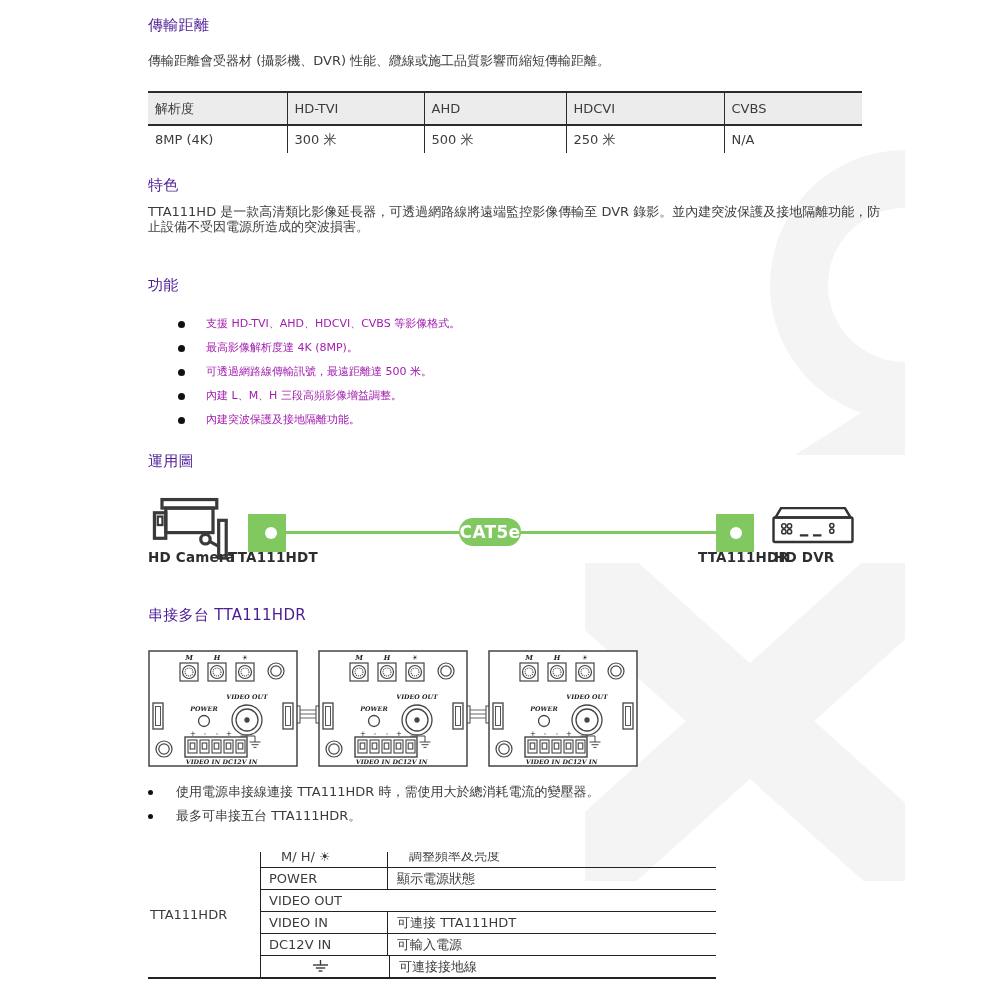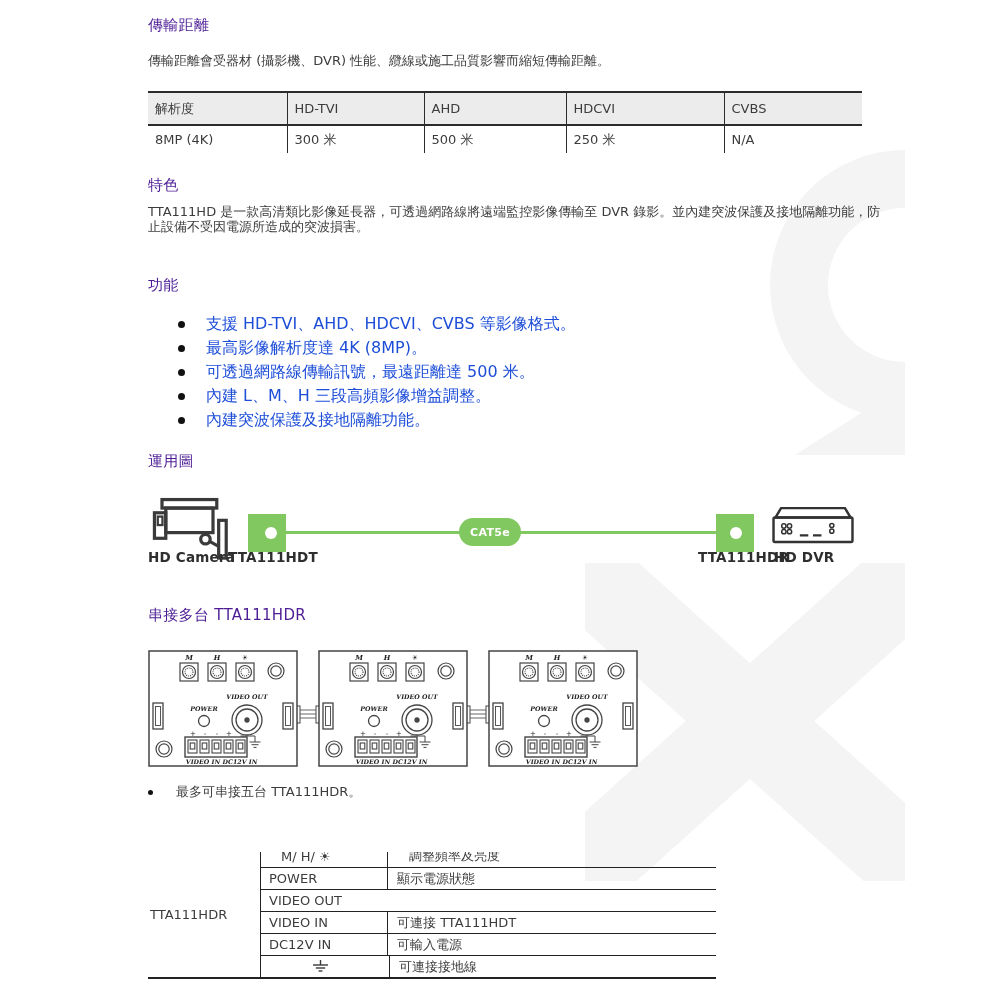--- a/index.html
+++ b/index.html
@@ -14,35 +14,35 @@
   
   .dist-table{position:absolute;left:148px;top:91px;width:714px;border-collapse:collapse;
               border-top:2px solid #2b2b2b;font-size:13px;color:#3c3c3c;table-layout:fixed;}
   .dist-table th{background:#ececec;font-weight:normal;text-align:left;height:31px;
                  border-bottom:2px solid #2b2b2b;padding:0 0 0 7px;}
   .dist-table td{height:27px;padding:0 0 0 7px;vertical-align:middle;}
   .dist-table th+th,.dist-table td+td{border-left:1.6px solid #2b2b2b;}
 
   
   .fn-list{position:absolute;left:178px;top:312px;margin:0;padding:0;list-style:none;}
-  .fn-list li{position:relative;font-size:16px;line-height:24px;padding-left:28px;color:#1d4ed8;}
+  .fn-list li{position:relative;font-size:11px;line-height:24px;padding-left:28px;color:#a21caf;}
   .fn-list li::before{content:"";position:absolute;left:0;top:9px;width:7px;height:7px;
                       border-radius:50%;background:#111;}
   .note-list{position:absolute;left:146px;top:780px;margin:0;padding:0;list-style:none;}
   .note-list li{position:relative;font-size:13px;line-height:24px;padding-left:30px;color:#3c3c3c;}
   .note-list li::before{content:"";position:absolute;left:2px;top:10px;width:5px;height:5px;
                         border-radius:50%;background:#111;}
 
   
   .app{position:absolute;left:0;top:0;}
   .green-line{position:absolute;left:284px;top:531px;width:436px;height:3px;background:#82c860;}
   .comp-square{position:absolute;width:38px;height:38px;background:#82c860;top:514px;}
   .comp-square .dot{position:absolute;top:13px;width:12px;height:12px;border-radius:50%;background:#fff;}
   .cat-pill{position:absolute;left:459px;top:518px;width:62px;height:28px;border-radius:14px;
-            background:#82c860;color:#fff;font-weight:bold;font-size:11px;display:flex;
+            background:#82c860;color:#fff;font-weight:bold;font-size:17px;display:flex;
             align-items:center;justify-content:center;letter-spacing:.3px;}
   .diag-label{position:absolute;top:549px;font-size:13.5px;font-weight:bold;color:#2e2e2e;letter-spacing:.2px;}
 
   
   .io-table{position:absolute;left:148px;top:852px;width:568px;display:flex;
             border-bottom:2px solid #222;font-size:13px;color:#3c3c3c;}
   .io-left{width:110px;display:flex;align-items:center;padding-left:2px;}
   .io-rows{flex:1;border-left:1.5px solid #222;}
   .io-row{display:flex;align-items:stretch;border-bottom:1px solid #222;height:21px;}
   .io-row:last-child{border-bottom:none;gap:10px;}
@@ -238,20 +238,21 @@
         </g>
       </defs>
       <use href="#cable" x="145" y="0"></use>
       <use href="#cable" x="315" y="0"></use>
       <use href="#hdr-module" x="0" y="0"></use>
       <use href="#hdr-module" x="170" y="0"></use>
       <use href="#hdr-module" x="340" y="0"></use>
     </svg>
 
     <ul class="note-list">
+      <li>使用電源串接線連接 TTA111HDR 時，需使用大於總消耗電流的變壓器。</li>
       <li>最多可串接五台 TTA111HDR。</li>
     </ul>
 
     <div class="io-table">
       <div class="io-left">TTA111HDR</div>
       <div class="io-rows">
         <div class="io-row clipped">
           <div class="io-port">
               <span class="cell-inner">M/ H/ ☀</span>
             </div>

